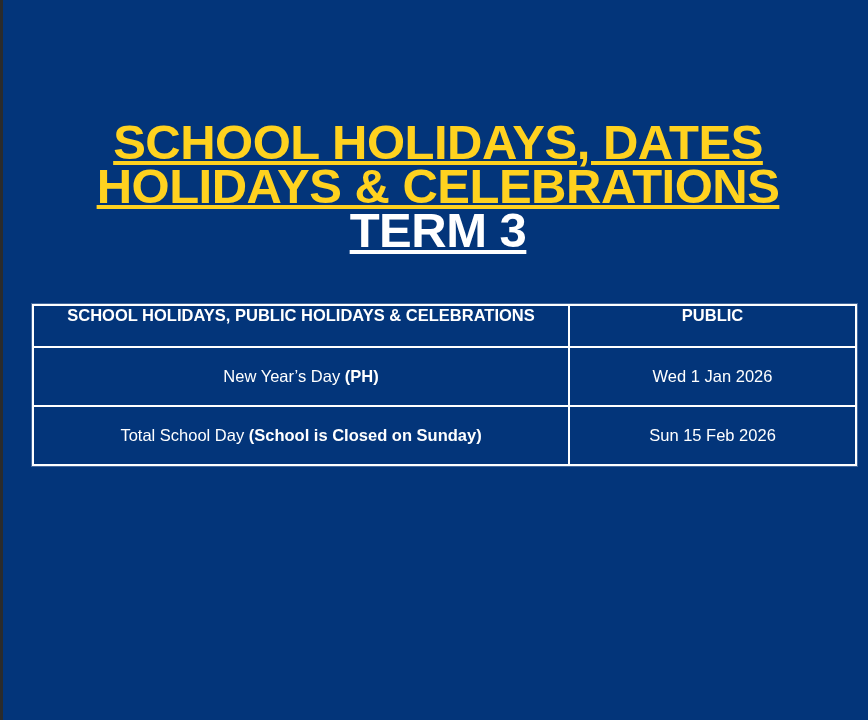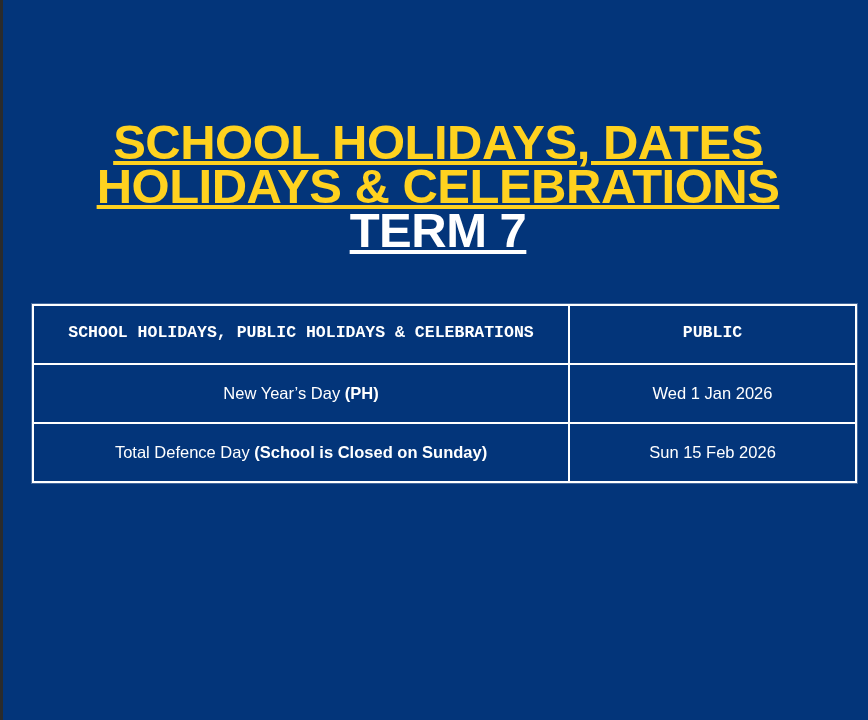--- a/index.html
+++ b/index.html
@@ -64,55 +64,53 @@
     table.holidays td {
       border: 2px solid #ffffff;
       text-align: center;
       font-size: 16.5px;
       padding: 0 8px;
       height: 57px;
     }
     table.holidays th {
       font-weight: bold;
       vertical-align: top;
-      padding-top: 17px;
       height: 40px;
-      font-family: Liberation Mono, monospace;
     }
     table.holidays td {
       font-weight: normal;
       vertical-align: middle;
     }
     .col-event { width: 520px; }
     .col-date { width: 270px; }
     .note {
       font-weight: bold;
     }
   </style>
 </head>
 <body>
 
 <div class="left-strip"></div>
 
 <div class="title-block">
   <div class="title-line title-yellow"><span>SCHOOL HOLIDAYS, DATES</span></div>
   <div class="title-line title-yellow"><span>HOLIDAYS &amp; CELEBRATIONS</span></div>
-  <div class="title-line title-white"><span>TERM 7</span></div>
+  <div class="title-line title-white"><span>TERM 3</span></div>
 </div>
 
 <table class="holidays">
   <thead>
     <tr>
       <th class="col-event">SCHOOL HOLIDAYS, PUBLIC HOLIDAYS &amp; CELEBRATIONS</th>
       <th class="col-date">PUBLIC</th>
     </tr>
   </thead>
   <tbody>
     <tr>
       <td><span>New Year’s Day </span><span class="note">(PH)</span></td>
       <td>Wed 1 Jan 2026</td>
     </tr>
     <tr>
-      <td><span>Total Defence Day </span><span class="note">(School is Closed on Sunday)</span></td>
+      <td><span>Total School Day </span><span class="note">(School is Closed on Sunday)</span></td>
       <td>Sun 15 Feb 2026</td>
     </tr>
   </tbody>
 </table>
 
 </body></html>

